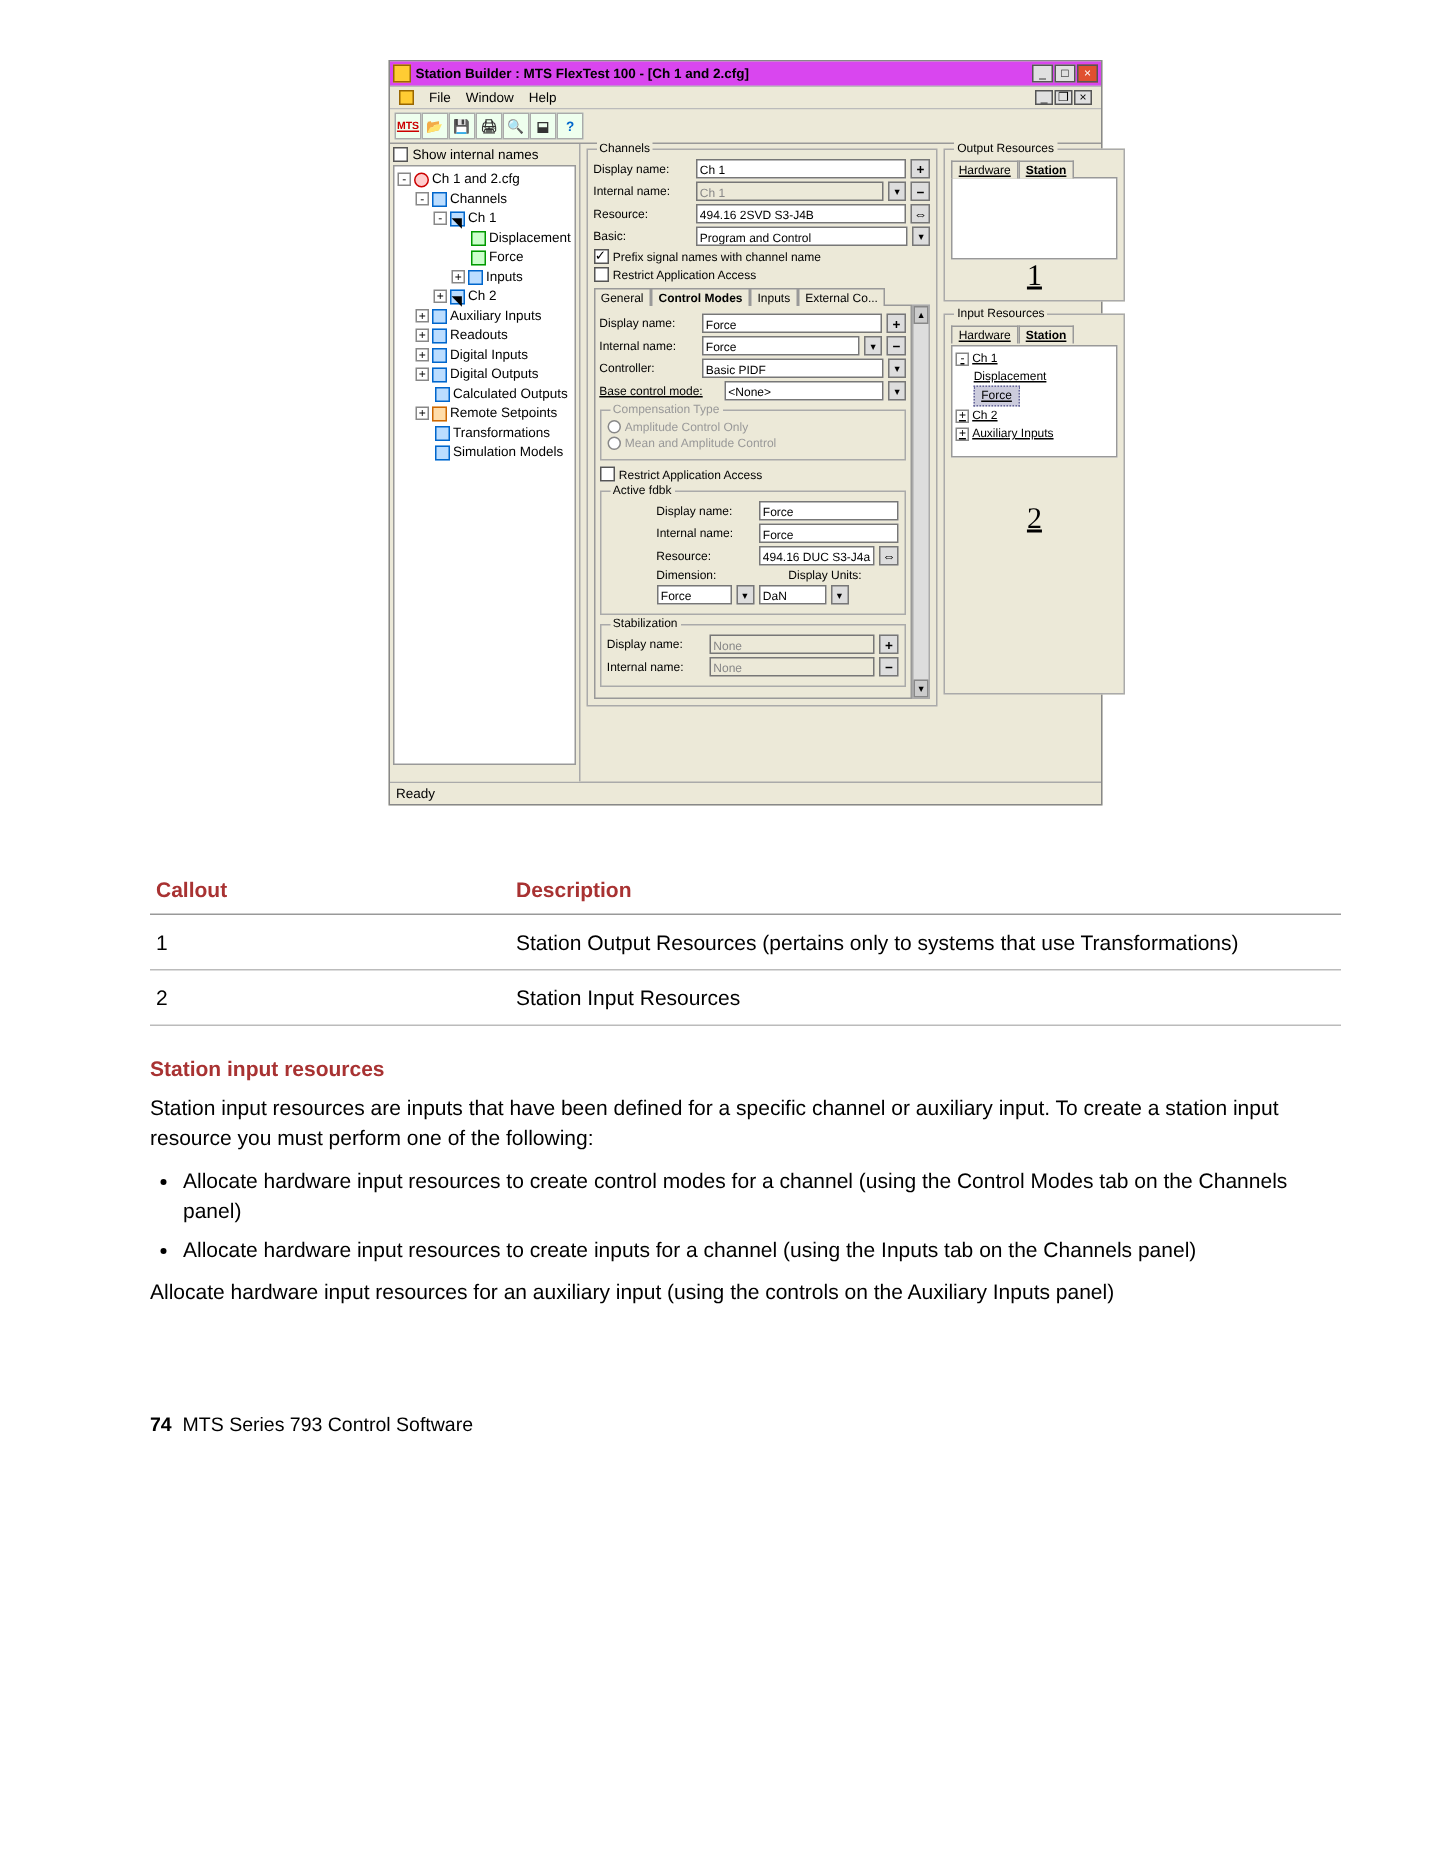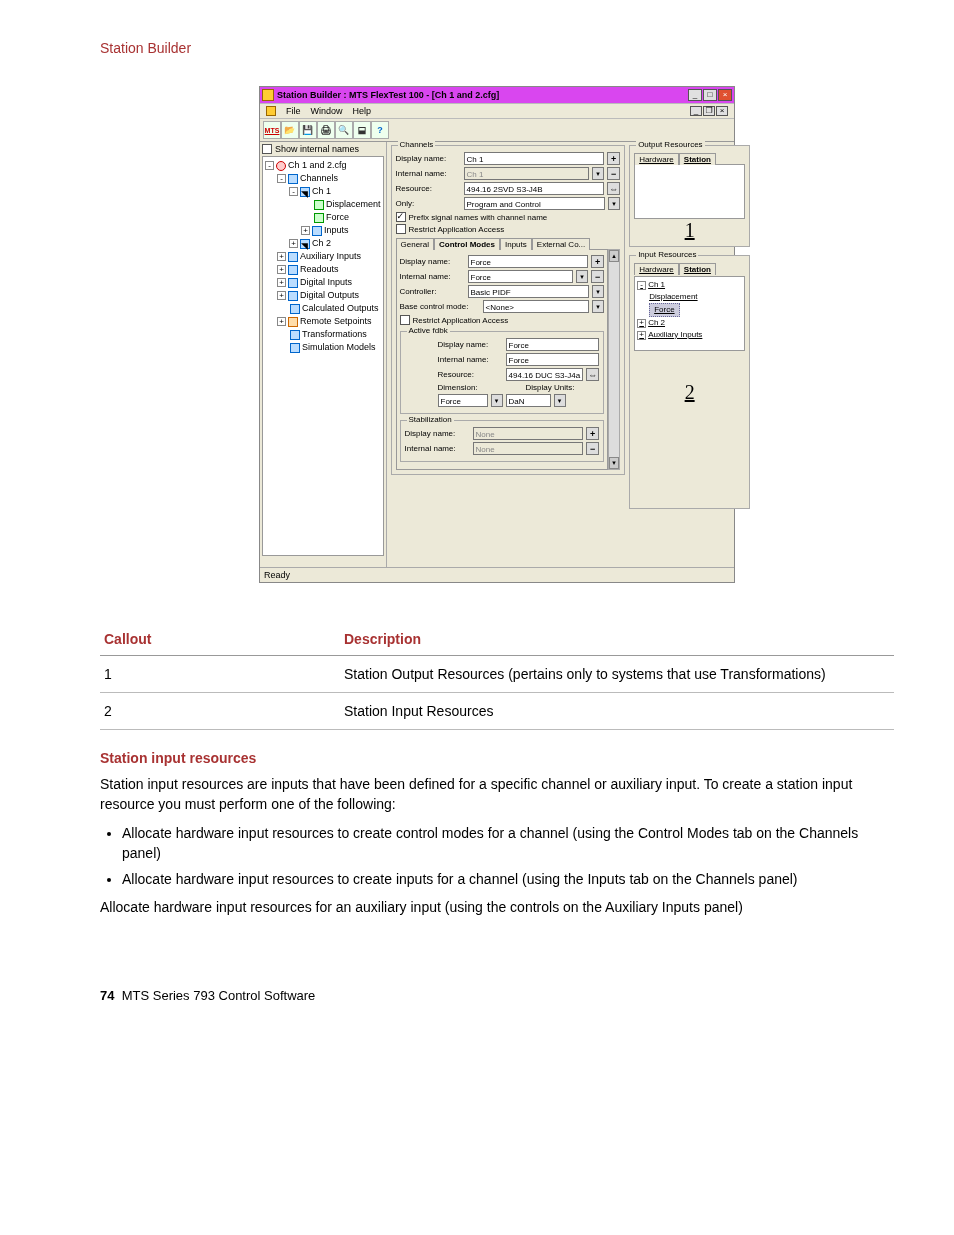--- a/index.html
+++ b/index.html
@@ -117,21 +117,20 @@
   .body-text{ font-size:14px; line-height:1.45; margin:8px 0;}
   ul.doc{ font-size:14px; line-height:1.45; padding-left:22px; margin:8px 0;}
   ul.doc li{ margin:6px 0;}
   .page-footer{ font-size:13px; margin-top:70px;}
   .page-footer b{font-weight:bold;}
 </style>
 </head>
 <body>
 
 <div class="page">
-  <div class="page-header">Station Builder</div>
 
   <div class="ss-outer">
     <div class="ss-title">
       <span style="width:12px;height:12px;background:#fc3;border:1px solid #960;display:inline-block;"></span>
       <span class="tt">Station Builder : MTS FlexTest 100 - [Ch 1 and 2.cfg]</span>
       <div class="winbtns">
         <div class="winbtn">_</div>
         <div class="winbtn">□</div>
         <div class="winbtn close">×</div>
       </div>
@@ -256,21 +255,21 @@
               <span class="finput ro">Ch 1</span>
               <span class="fsel">▾</span>
               <span class="sqbtn">−</span>
             </div>
             <div class="frow">
               <span class="flabel">Resource:</span>
               <span class="finput">494.16 2SVD S3-J4B</span>
               <span class="sqbtn">⇔</span>
             </div>
             <div class="frow">
-              <span class="flabel">Only:</span>
+              <span class="flabel">Basic:</span>
               <span class="finput">Program and Control</span>
               <span class="fsel">▾</span>
             </div>
             <div class="frow">
               <span class="chk" style="background:#fff;position:relative;">
                   <span style="position:absolute;left:0;top:-2px;">✓</span>
                 </span>
               <span style="font-size:8px;">Prefix signal names with channel name</span>
             </div>
             <div class="frow">
@@ -296,23 +295,34 @@
                 <span class="finput">Force</span>
                 <span class="fsel">▾</span>
                 <span class="sqbtn">−</span>
               </div>
               <div class="frow">
                 <span class="flabel">Controller:</span>
                 <span class="finput">Basic PIDF</span>
                 <span class="fsel">▾</span>
               </div>
               <div class="frow">
-                <span class="flabel" style="width:80px;">Base control mode:</span>
+                <span class="flabel" style="width:80px;text-decoration:underline;">Base control mode:</span>
                 <span class="finput">&lt;None&gt;</span>
                 <span class="fsel">▾</span>
+              </div>
+              <div class="grp" style="margin-top:6px;color:#999;">
+                <span class="grp-title" style="color:#999;">Compensation Type</span>
+                <div class="frow">
+                      <span class="radio"></span>
+                      <span style="font-size:8px;color:#999;">Amplitude Control Only</span>
+                    </div>
+                <div class="frow">
+                      <span class="radio"></span>
+                      <span style="font-size:8px;color:#999;">Mean and Amplitude Control</span>
+                    </div>
               </div>
               <div class="frow">
                 <span class="chk"></span>
                 <span style="font-size:8px;">Restrict Application Access</span>
               </div>
               <div class="grp" style="margin-top:6px;padding-left:37px;">
                 <span class="grp-title">Active fdbk</span>
                 <div class="frow">
                   <span class="flabel">Display name:</span>
                   <span class="finput">Force</span>

